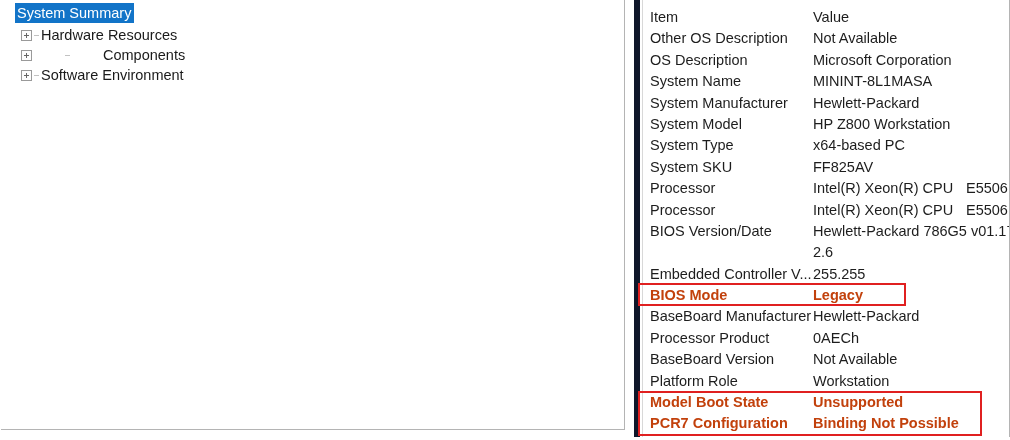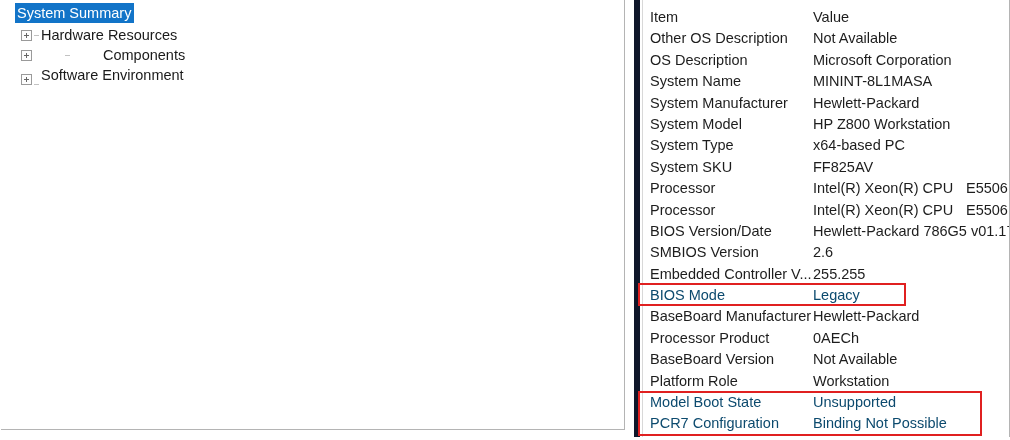--- a/index.html
+++ b/index.html
@@ -155,21 +155,22 @@
     left: 326px;
     top: 0;
   }
   .row.header {
     color: #1d1d1d;
   }
 
   
   .row.flagged .col-item,
   .row.flagged .col-value {
-    color: #0c4a6e;
+    color: #c2410c;
+    font-weight: bold;
   }
 
   
   .redbox {
     position: absolute;
     border: 2px solid #e02020;
     box-sizing: border-box;
     pointer-events: none;
   }
   #redbox-bios {
@@ -211,21 +212,21 @@
       <span class="conn"></span>
       <span class="tree-label">Hardware Resources</span>
     </div>
 
     <div class="tree-item tree-child" style="position: absolute; left: 10px; top: 45px; gap: 31px;">
       <span class="expander"></span>
       <span class="conn"></span>
       <span class="tree-label">Components</span>
     </div>
 
-    <div class="tree-item tree-child" style="position: absolute; left: 10px; top: 65px; align-items: flex-end;">
+    <div class="tree-item tree-child" style="position: absolute; left: 10px; top: 65px;">
       <span class="expander"></span>
       <span class="conn"></span>
       <span class="tree-label">Software Environment</span>
     </div>
 
   </div>
 
   <div id="top-edge"></div>
 
   <div id="list-pane">
@@ -271,21 +272,20 @@
         <div class="row">
           <span class="col-item">Processor</span>
           <span class="col-value">Intel(R) Xeon(R) CPU</span>
           <span class="col-extra">E5506</span>
         </div>
         <div class="row">
           <span class="col-item">BIOS Version/Date</span>
           <span class="col-value">Hewlett-Packard 786G5 v01.17, 8/</span>
         </div>
         <div class="row">
-          <span class="col-item">SMBIOS Version</span>
           <span class="col-value">2.6</span>
         </div>
         <div class="row">
           <span class="col-item">Embedded Controller V...</span>
           <span class="col-value">255.255</span>
         </div>
         <div class="row flagged">
           <span class="col-item">BIOS Mode</span>
           <span class="col-value">Legacy</span>
         </div>

